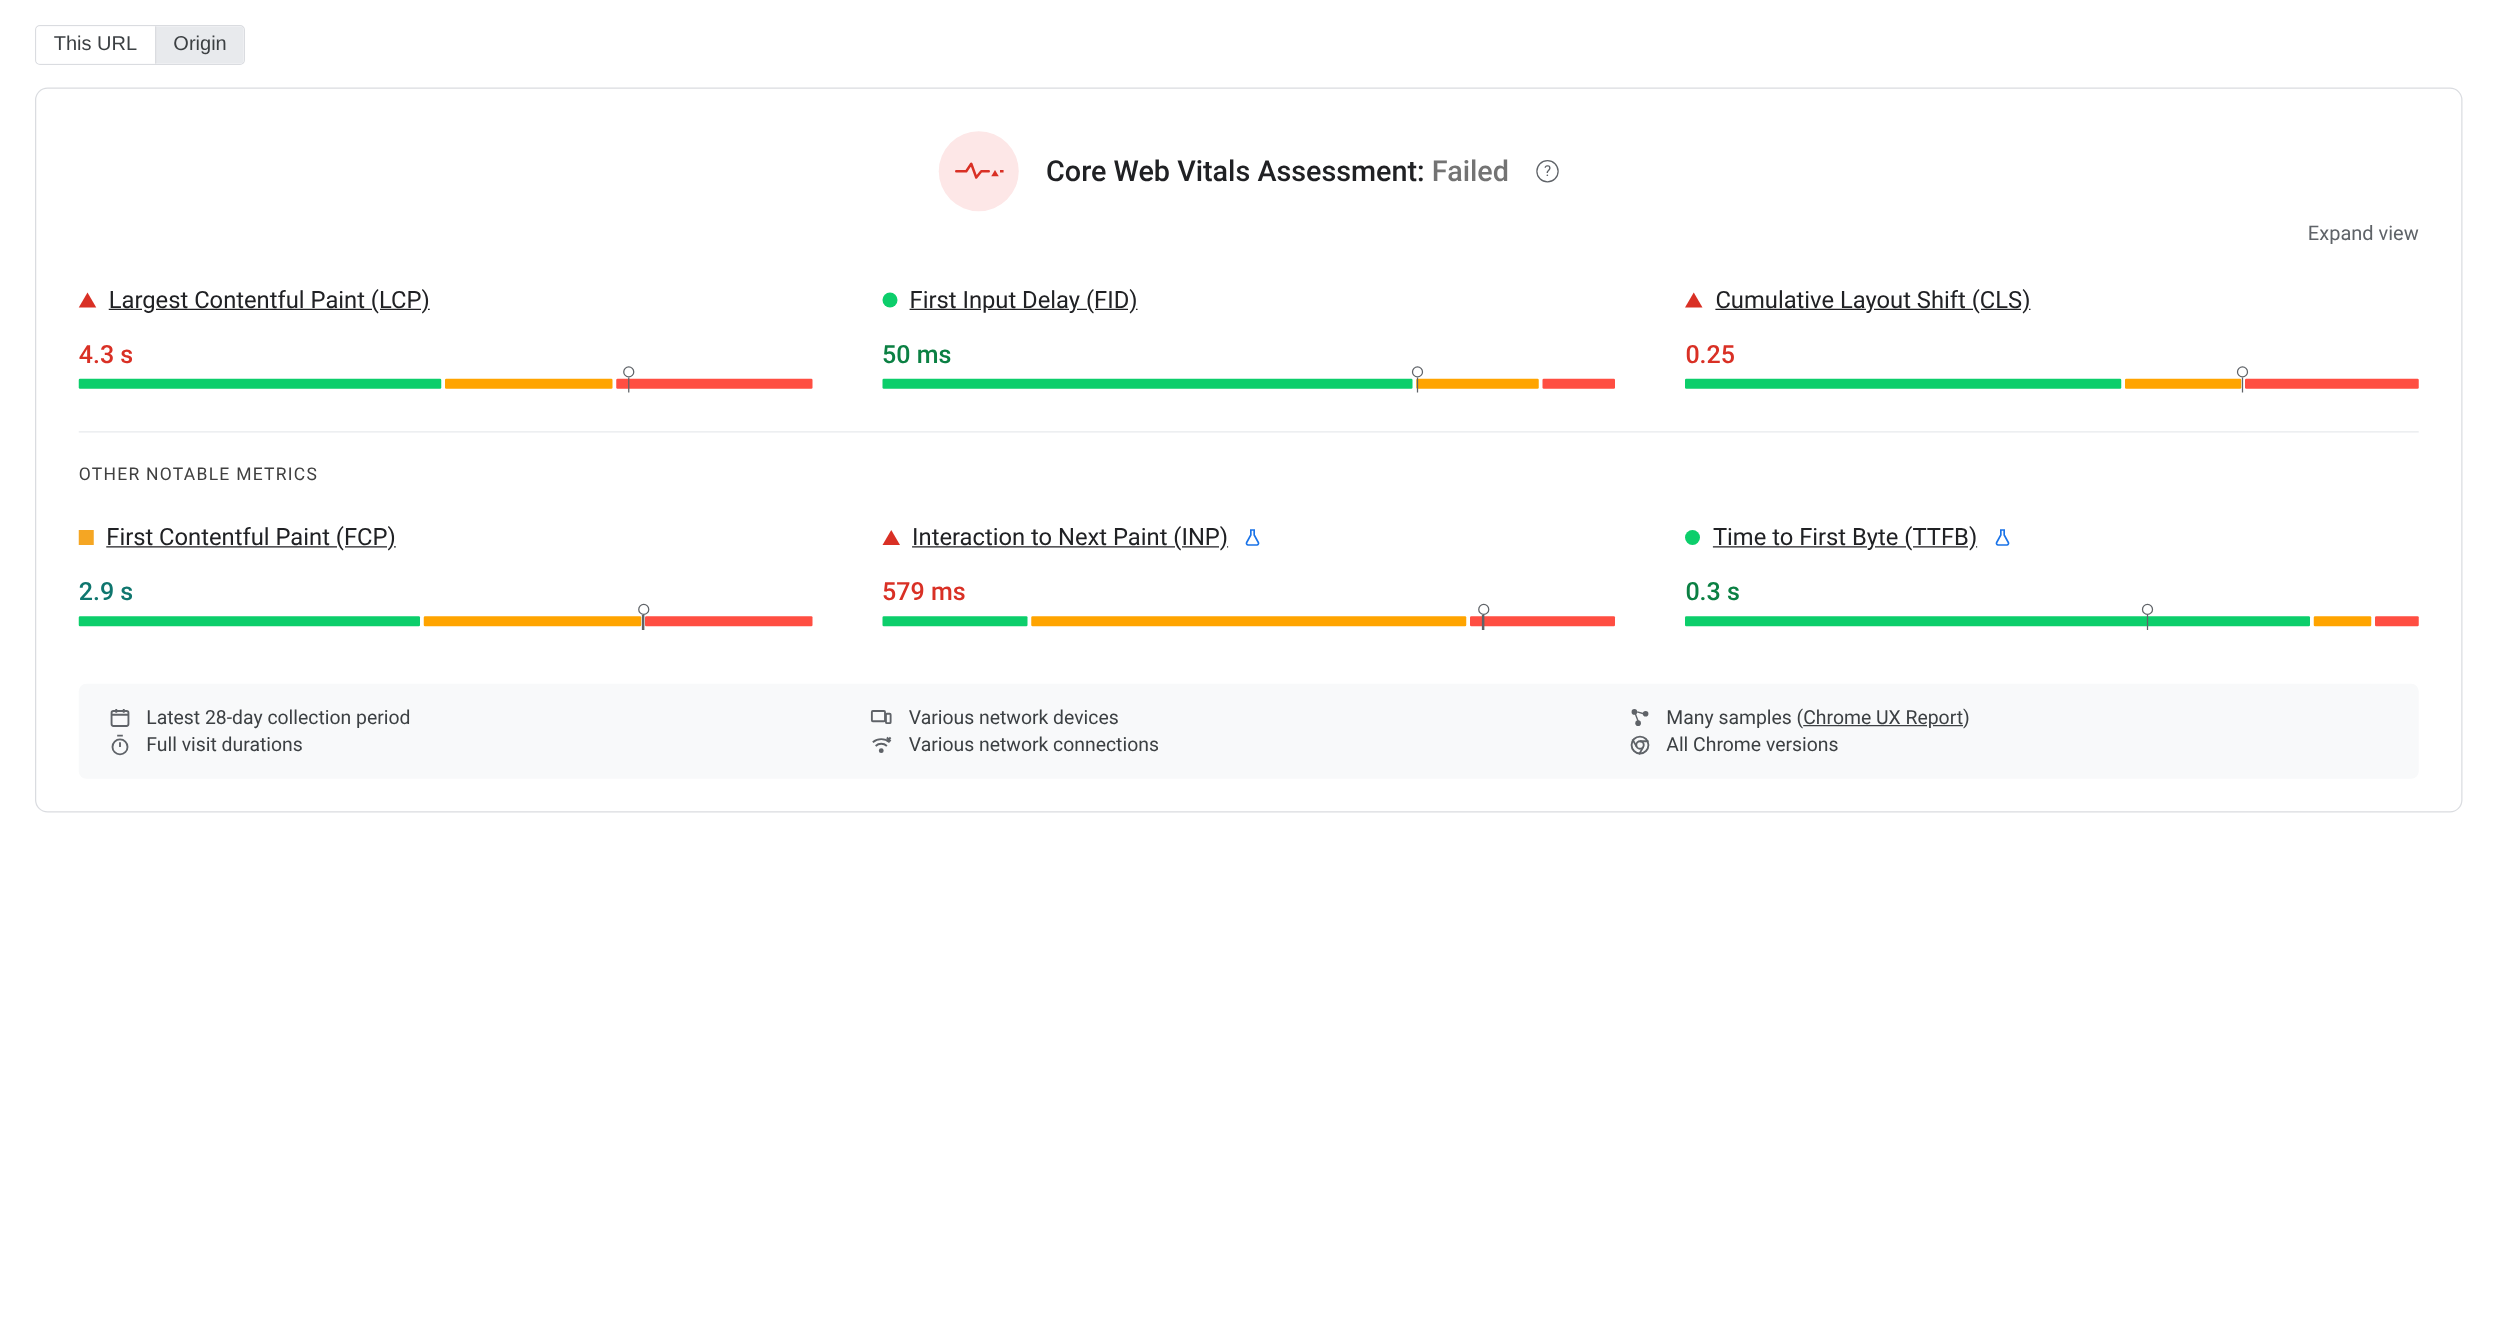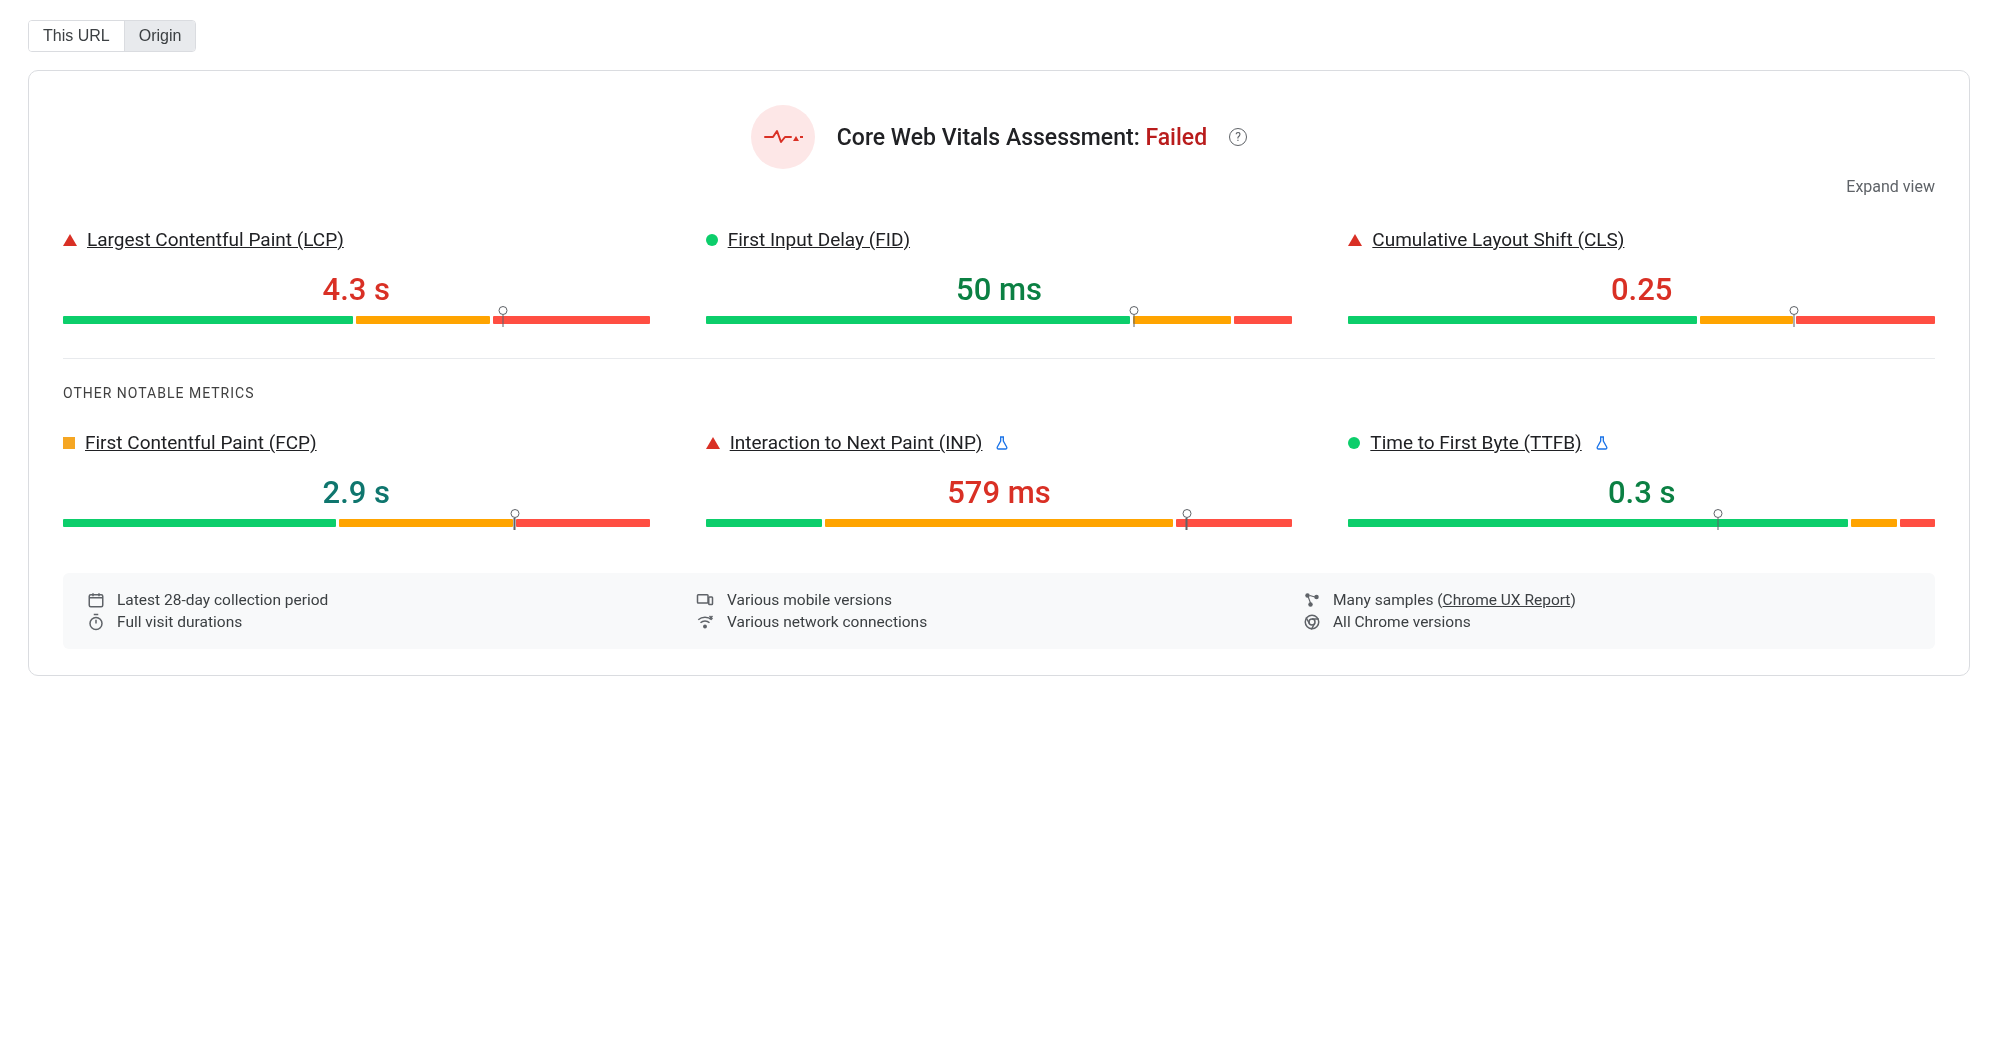--- a/index.html
+++ b/index.html
@@ -68,21 +68,21 @@
   .assess-icon {
     width: 64px; height: 64px;
     border-radius: 50%;
     background: #fde7e7;
     display:flex; align-items:center; justify-content:center;
   }
   .assess-text {
     font-size: 23px;
     font-weight: 500;
   }
-  .status-fail { color: #b91c1c; margin-top: 19px; }
+  .status-fail { color: #737373; margin-top: 19px; }
 
   .help-icon {
     width: 18px; height: 18px;
     border: 1.6px solid #5f6368;
     border-radius: 50%;
     display:inline-flex; align-items:center; justify-content:center;
     font-size: 12px; color:#5f6368;
     cursor: pointer;
   }
 
@@ -124,22 +124,22 @@
     text-decoration: underline;
     color:#202124;
     cursor:pointer;
   }
   .flask {
     color: #1a73e8;
     font-size: 18px;
     margin-left: 2px;
   }
   .metric-value {
-    text-align: center;
-    font-size: 31px;
+    text-align: left;
+    font-size: 20px;
     font-weight: 500;
     margin-bottom: 8px;
   }
   .val-red { color:#d93025; }
   .val-green { color:#0b8043; }
   .val-orange { color:#0f766e; }
 
   .bar {
     position: relative;
     height: 8px;
@@ -347,21 +347,21 @@
         </span>
     <span>Latest 28-day collection period</span>
   </div>
       <div class="footer-item">
     <span class="fi-icon">
           <svg width="20" height="18" viewBox="0 0 24 24" fill="none" stroke="#5f6368" stroke-width="2">
             <rect x="2" y="5" width="14" height="11" rx="1"></rect>
             <rect x="17" y="8" width="5" height="10" rx="1"></rect>
           </svg>
         </span>
-    <span>Various mobile versions</span>
+    <span>Various network devices</span>
   </div>
       <div class="footer-item">
     <span class="fi-icon">
           <svg width="18" height="18" viewBox="0 0 24 24" fill="#5f6368">
             <circle cx="6" cy="6" r="3"></circle>
             <circle cx="18" cy="8" r="3"></circle>
             <circle cx="10" cy="18" r="3"></circle>
             <path d="M7 8l3 8M9 6l7 2" stroke="#5f6368" stroke-width="1.5"></path>
           </svg>
         </span>

